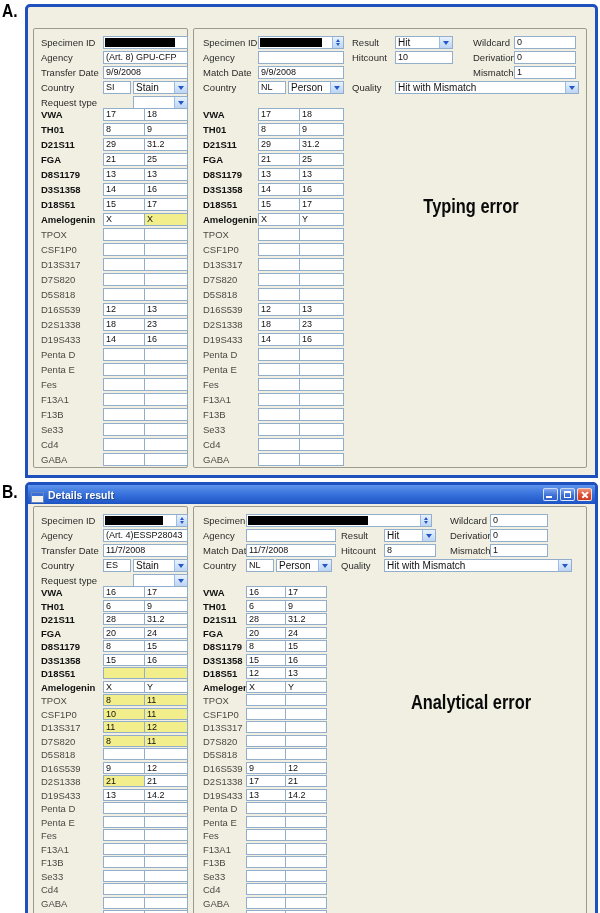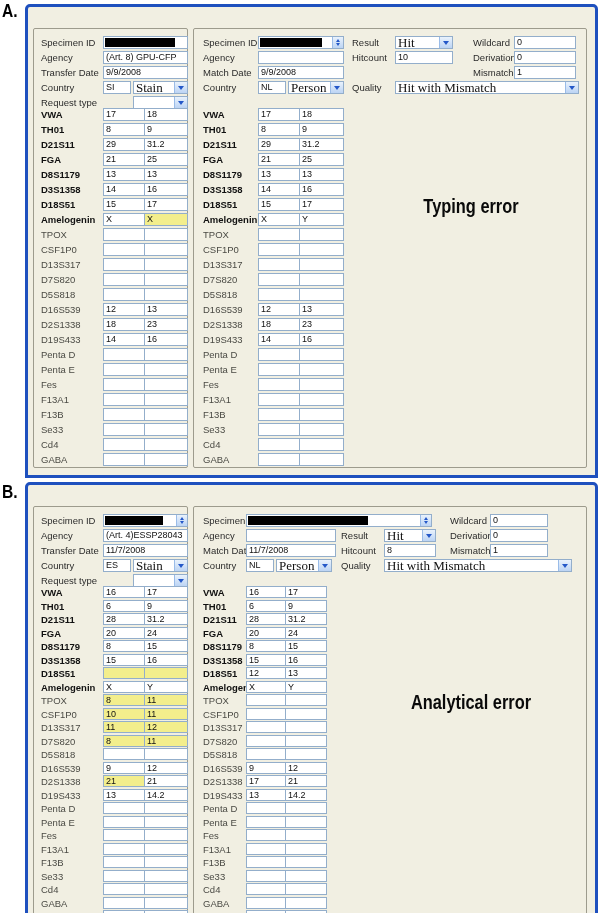--- a/index.html
+++ b/index.html
@@ -24,21 +24,21 @@
              border:1px solid #fff;border-top-width:2px;}
   .glyph-x1,.glyph-x2{position:absolute;left:3px;top:5px;width:8px;height:1.6px;background:#fff;}
   .glyph-x1{transform:rotate(45deg);} .glyph-x2{transform:rotate(-45deg);}
   .win-content{position:absolute;left:0;right:0;top:19px;bottom:0;background:#F1EFE2;}
   .gb{position:absolute;border:1px solid #9d9b8d;border-radius:2px;box-sizing:border-box;}
   .flabel{position:absolute;font-size:9.5px;color:#2b2b2b;white-space:nowrap;height:13px;line-height:13px;}
   .flabel.b{font-weight:700;color:#111;}
   .tf{position:absolute;background:#fff;border:1px solid #93AECB;box-sizing:border-box;
       font-size:9px;color:#111;padding:0 2px;overflow:hidden;white-space:nowrap;}
   .tf.yellow{background:#F3EE8C;}
-  .combo-text{display:inline-block;font-size:13px;line-height:11px;font-family:Liberation Serif, serif;}
+  .combo-text{display:inline-block;font-size:10px;line-height:11px;}
   .arrowbox{position:absolute;right:0;top:0;bottom:0;width:12px;
             background:linear-gradient(180deg,#E9F2FC,#BCD4F4);border-left:1px solid #9ABCE8;
             display:flex;align-items:center;justify-content:center;}
   .arrow-dn{width:0;height:0;border:3px solid transparent;border-top:4px solid #2458C8;margin-top:3px;}
   .redact{position:absolute;left:1px;top:1px;bottom:1px;background:#000;}
   .spin{position:absolute;right:0;top:0;bottom:0;width:10px;
         background:linear-gradient(180deg,#E9F2FC,#BCD4F4);border-left:1px solid #9ABCE8;
         display:flex;flex-direction:column;align-items:center;justify-content:space-evenly;}
   .spin-up{width:0;height:0;border:2.5px solid transparent;border-bottom:3px solid #2458C8;}
   .spin-dn{width:0;height:0;border:2.5px solid transparent;border-top:3px solid #2458C8;}
@@ -248,20 +248,39 @@
         <div class="flabel" style="left: 9px; top: 409px; color: rgb(74, 74, 68);">Cd4</div>
         <div class="tf" style="left: 64px; top: 409px; width: 42px; height: 13px; line-height: 11px;"></div>
         <div class="tf" style="left: 105px; top: 409px; width: 45px; height: 13px; line-height: 11px;"></div>
         <div class="flabel" style="left: 9px; top: 424px; color: rgb(74, 74, 68);">GABA</div>
         <div class="tf" style="left: 64px; top: 424px; width: 42px; height: 13px; line-height: 11px;"></div>
         <div class="tf" style="left: 105px; top: 424px; width: 45px; height: 13px; line-height: 11px;"></div>
       </div>
     </div>
   </div>
 <div class="xpwin" style="top:482px;height:436px;">
+    <div class="titlebar">
+      <div style="width: 13px; height: 11px; flex: 0 0 auto;"><svg width="13" height="11" viewBox="0 0 13 11">
+          <rect x="0.5" y="0.5" width="12" height="10" fill="#F4F4EC" stroke="#6B86B8"></rect>
+          <rect x="1" y="1" width="11" height="3" fill="#3A6FD8"></rect>
+        </svg></div>
+      <div class="title-text">Details result</div>
+      <div class="winbtns">
+        <div class="winbtn">
+          <div class="glyph-min"></div>
+        </div>
+        <div class="winbtn">
+          <div class="glyph-max"></div>
+        </div>
+        <div class="winbtn close">
+          <div class="glyph-x1"></div>
+          <div class="glyph-x2"></div>
+        </div>
+      </div>
+    </div>
     <div class="win-content">
       <div class="gb" style="left: 5px; top: 2px; width: 155px; height: 560px;">
         <div class="flabel" style="left: 7px; top: 7px;">Specimen ID</div>
         <div class="tf" style="left: 69px; top: 7px; width: 85px; height: 13px; line-height: 11px;">
           <div class="redact" style="width: 58px;"></div>
           <div class="spin">
             <div class="spin-up"></div>
             <div class="spin-dn"></div>
           </div>
         </div>

